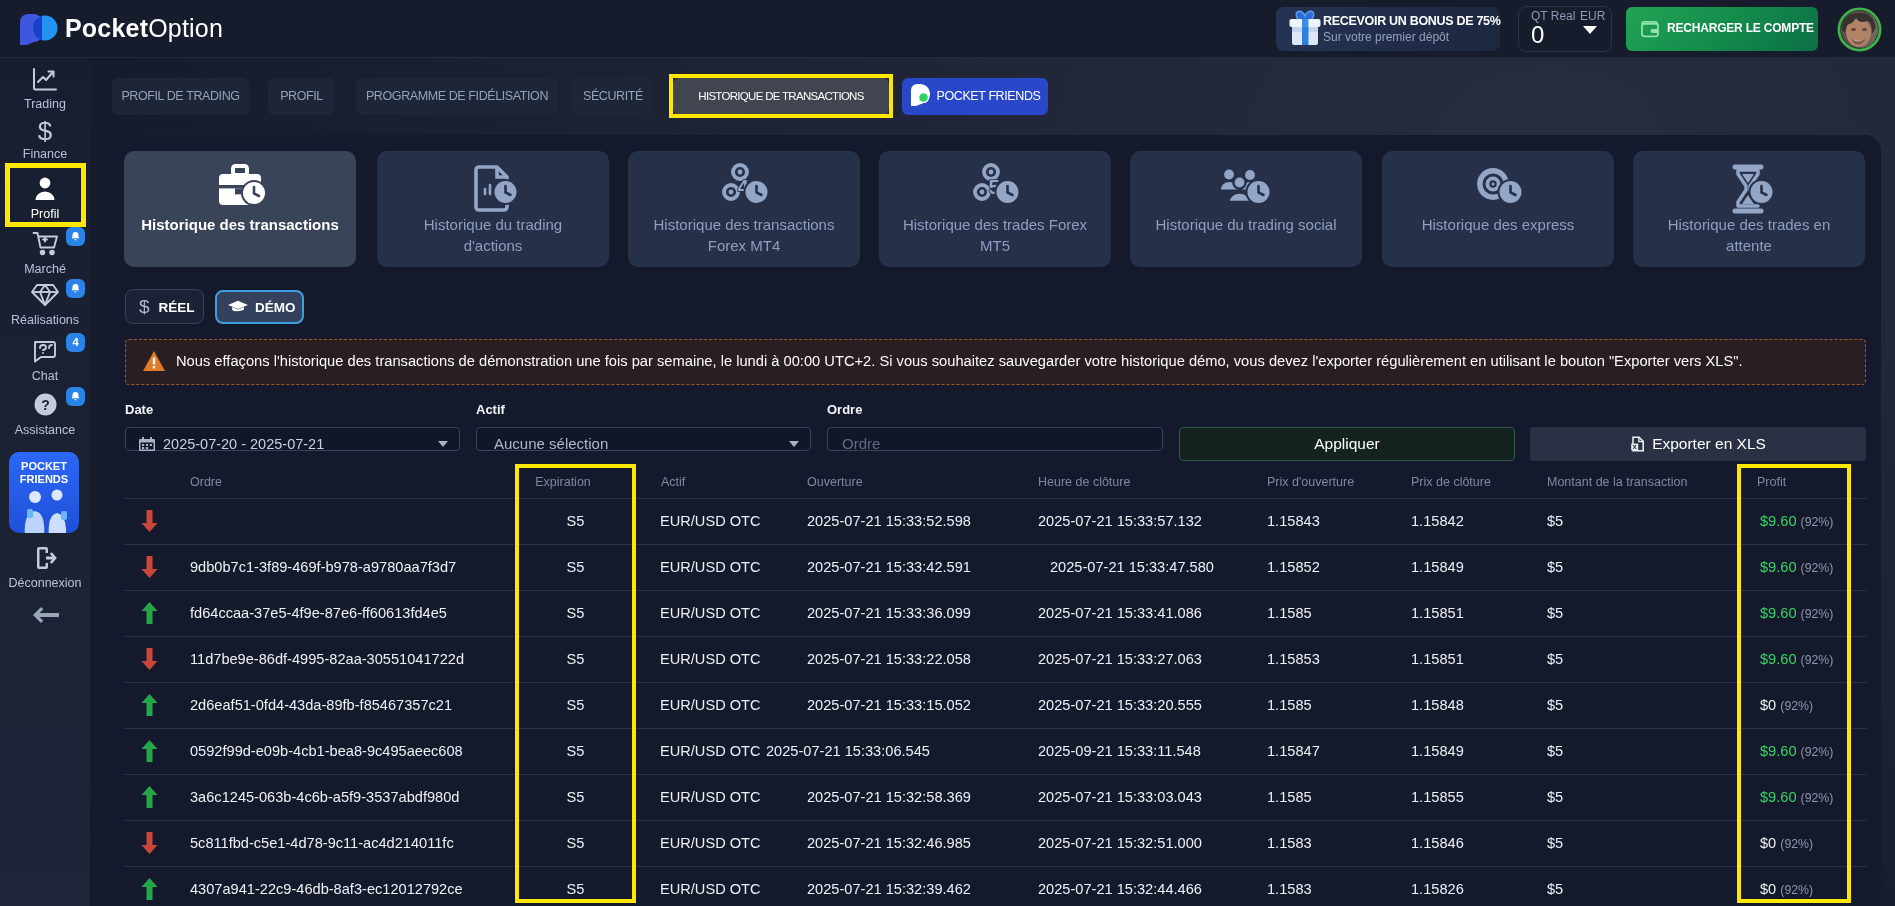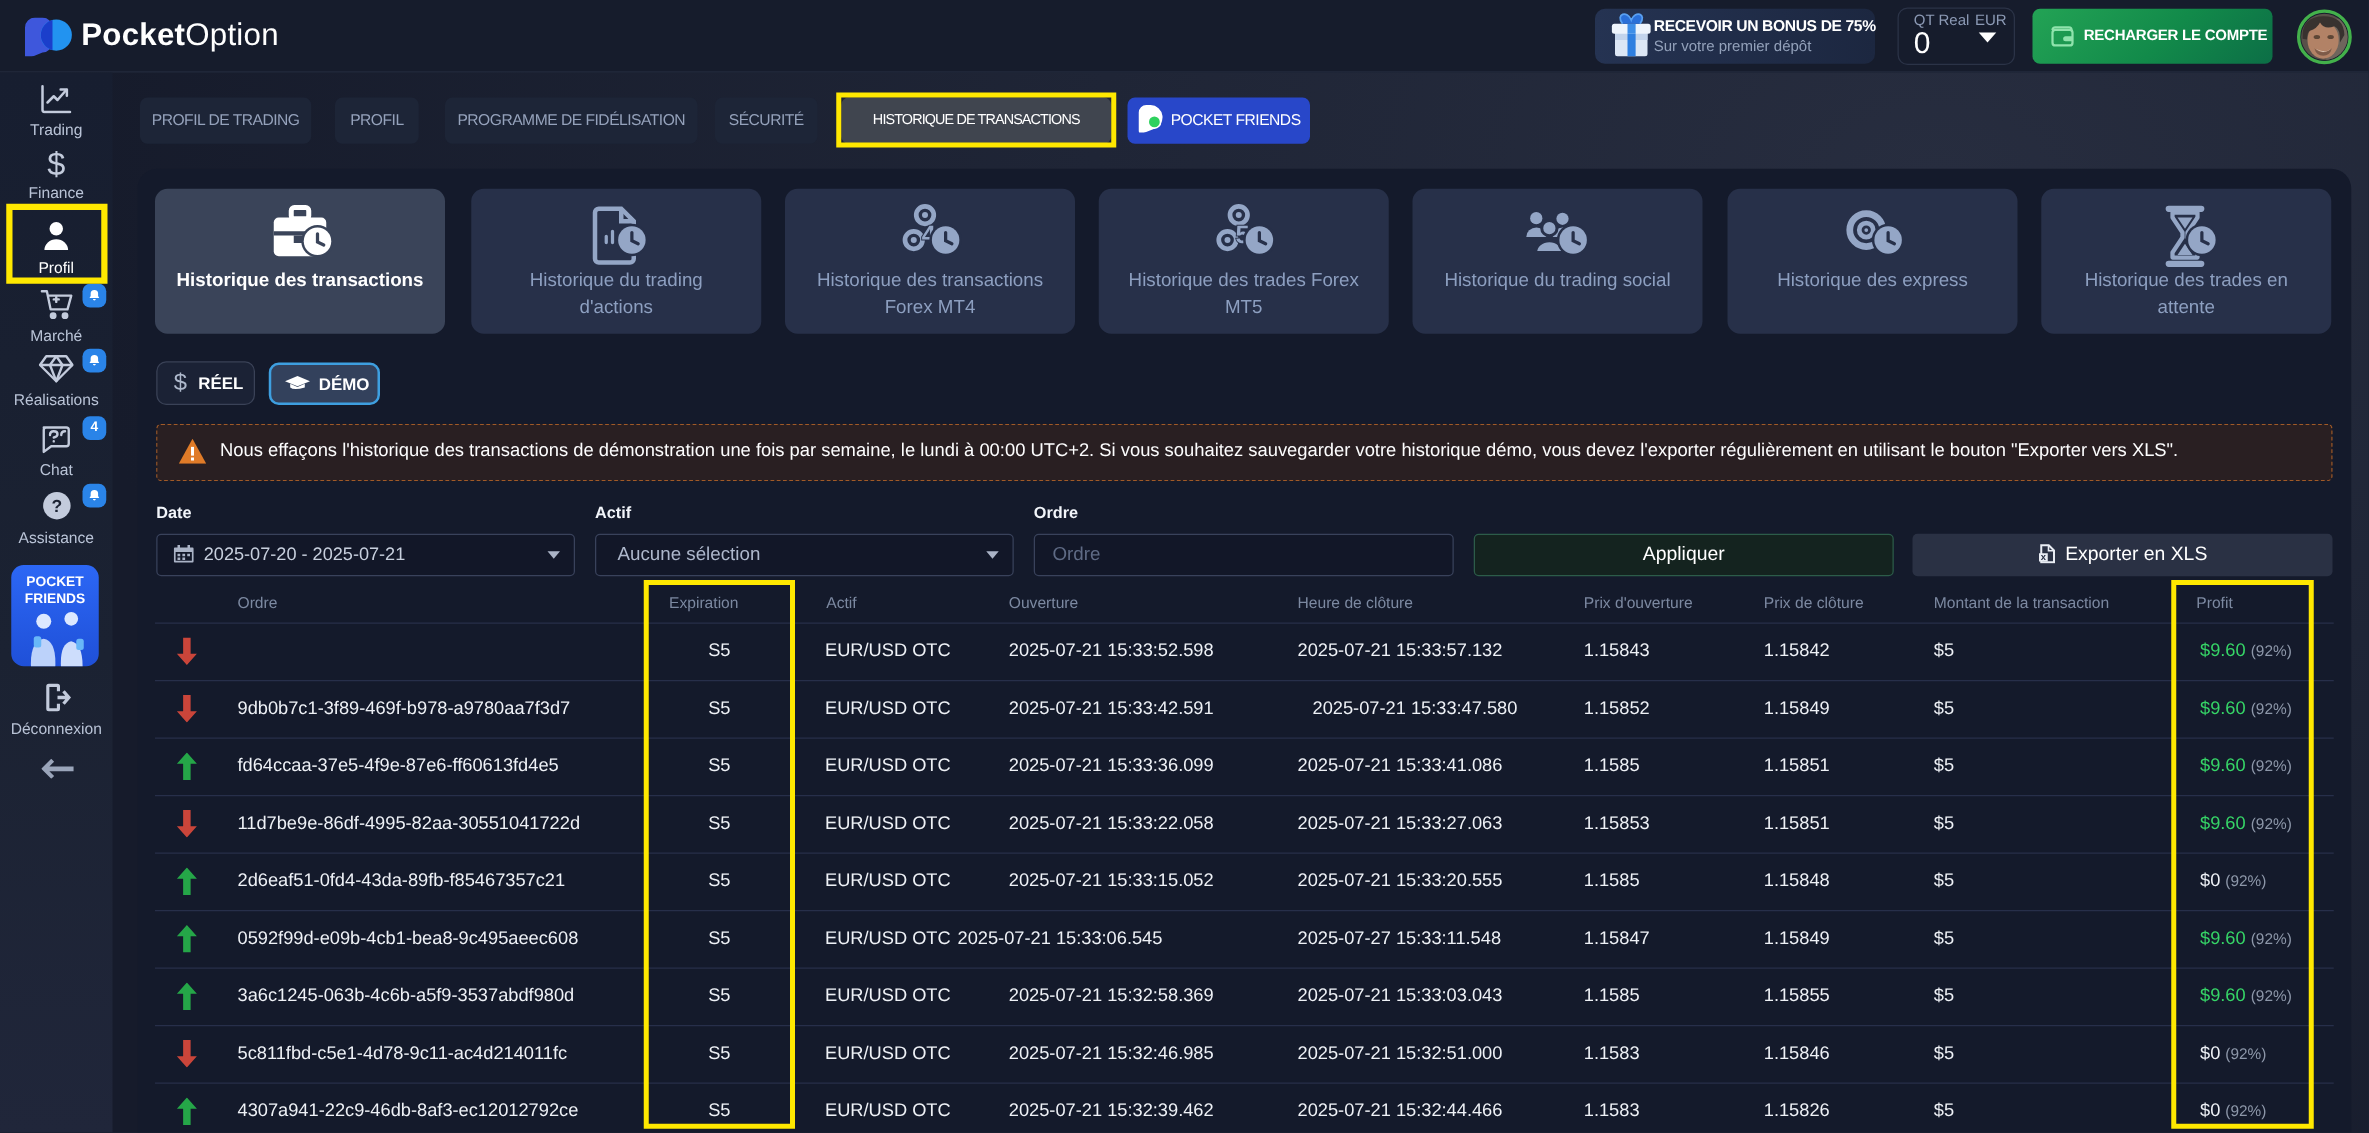--- a/index.html
+++ b/index.html
@@ -13,21 +13,21 @@
 .badge{position:absolute;width:19px;height:19px;background:#2a84e8;border-radius:6px;color:#fff;
  font-size:11px;line-height:19px;text-align:center;font-weight:bold;}
 #panel{left:110px;top:135px;width:1771px;height:771px;background:#141a2b;border-radius:16px 16px 0 0;}
 .tab{position:absolute;top:78px;height:37px;background:#1d2537;border-radius:6px;color:#95a2bb;
  font-size:12.5px;line-height:37px;text-align:center;letter-spacing:-.4px;white-space:nowrap;}
 .card{position:absolute;top:151px;width:232px;height:116px;border-radius:10px;background:#273049;
  text-align:center;color:#8d9fc0;font-size:15px;}
 .card .ttl{line-height:21px;margin-top:1px;}
 .card.active{background:#3a4459;color:#fff;font-weight:700;}
 .cicon{height:62px;padding-top:10px;}
-.inp{position:absolute;top:427px;height:34px;border:1px solid #39425b;border-radius:4px;background:rgba(10,16,30,.25);
+.inp{position:absolute;top:427px;height:24px;border:1px solid #39425b;border-radius:4px;background:rgba(10,16,30,.25);
  color:#c7cfdd;font-size:14.5px;line-height:32px;}
 .flabel{position:absolute;top:402px;color:#f2f5fa;font-size:13px;font-weight:bold;}
 .caret{position:absolute;top:14px;width:0;height:0;border-left:5.5px solid transparent;border-right:5.5px solid transparent;border-top:6px solid #aab3c6;}
 .hcell{position:absolute;color:#7c89a1;font-size:12.5px;}
 .row{position:absolute;left:110px;width:1771px;height:46px;}
 .rsep{position:absolute;left:124px;width:1743px;height:1px;background:#272f4a;}
 .cell{position:absolute;top:0;height:46px;line-height:46px;color:#eef1f6;font-size:14.6px;white-space:nowrap;}
 .green{color:#36d567;}
 .pct{color:#8d97a9;font-size:12.3px;}
 .ybox{position:absolute;border:4px solid #ffe800;z-index:60;}
@@ -402,21 +402,21 @@
 <div class="row" style="left:0;top:728px;">
 <span class="cell" style="left:141px;height:46px;display:flex;align-items:center;">
         <svg width="17" height="22" viewBox="0 0 17 22">
           <path d="M8.5 0 L16.5 9 H11.5 V22 H5.5 V9 H0.5 z" fill="#25a648"></path>
         </svg>
       </span>
 <span class="cell" style="left:190px;">0592f99d-e09b-4cb1-bea8-9c495aeec608</span>
 <span class="cell" style="left:515px;width:121px;text-align:center;">S5</span>
 <span class="cell" style="left:660px;">EUR/USD OTC</span>
 <span class="cell" style="left:766px;">2025-07-21 15:33:06.545</span>
-<span class="cell" style="left:1038px;">2025-07-27 15:33:11.548</span>
+<span class="cell" style="left:1038px;">2025-09-21 15:33:11.548</span>
 <span class="cell" style="left:1267px;">1.15847</span>
 <span class="cell" style="left:1411px;">1.15849</span>
 <span class="cell" style="left:1547px;">$5</span>
 <span class="cell" style="left:1760px;"><span class="green">$9.60</span> <span class="pct">(92%)</span></span>
 </div>
 <div class="rsep" style="top:774px;"></div>
 <div class="row" style="left:0;top:774px;">
 <span class="cell" style="left:141px;height:46px;display:flex;align-items:center;">
         <svg width="17" height="22" viewBox="0 0 17 22">
           <path d="M8.5 0 L16.5 9 H11.5 V22 H5.5 V9 H0.5 z" fill="#25a648"></path>

